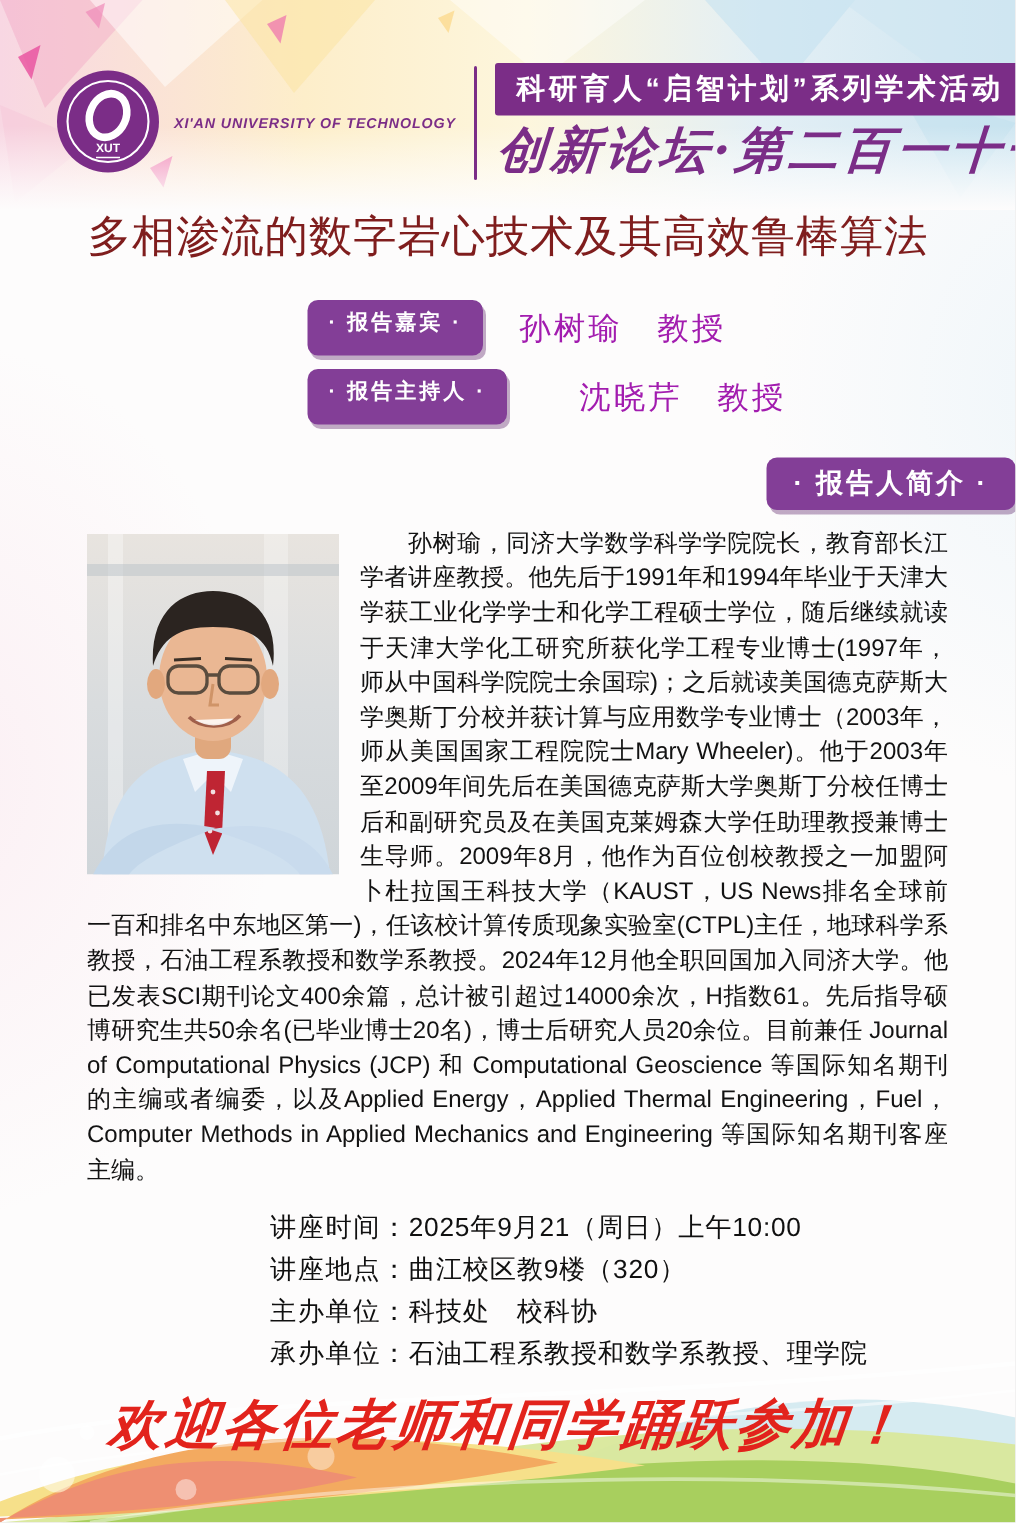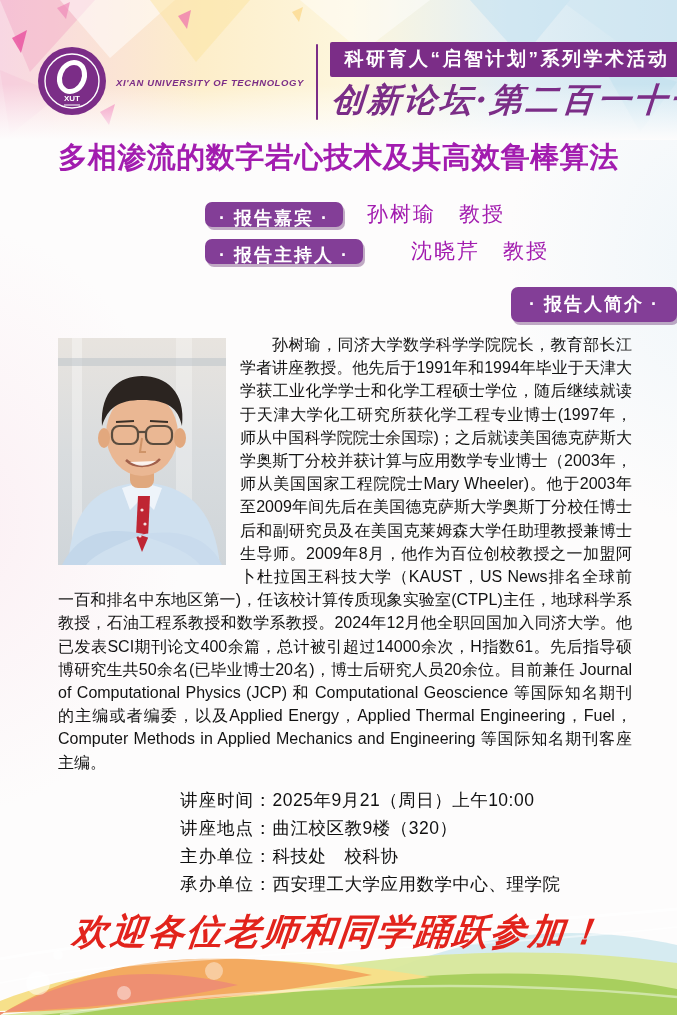--- a/index.html
+++ b/index.html
@@ -35,29 +35,29 @@
   }
   .forum-line{
     font-family:"DejaVu Serif","Liberation Serif",serif;
     font-style:italic;font-weight:bold;font-size:33px;line-height:40px;
     color:var(--purple,#7b2d87);letter-spacing:3px;margin-top:3px;white-space:nowrap;
     transform:skewX(-4deg);transform-origin:left bottom;
   }
 
   .title{
     position:relative;z-index:2;margin:18px 8px 12px;text-align:center;
-    font-size:29px;font-weight:bold;letter-spacing:.5px;color:#a21caf;white-space:nowrap;
+    font-size:29px;font-weight:normal;letter-spacing:.5px;color:#7f1d1d;white-space:nowrap;
   }
 
   .person-row{position:relative;z-index:2;display:flex;align-items:center;margin:22px 0 0 205px;}
   .person-row.host{margin-top:9px;gap:24px;}
   .badge{
     display:inline-block;background:var(--badge-purple,#833e97);color:#fff;
-    font-size:18px;font-weight:bold;letter-spacing:2px;line-height:1;
-    padding:7px 14px 0;border-radius:7px;white-space:nowrap;
+    font-size:14px;font-weight:bold;letter-spacing:2px;line-height:1;
+    padding:7px 14px 16px;border-radius:7px;white-space:nowrap;
     box-shadow:2px 3px 0 rgba(92,33,104,.38);
   }
   .person-name{font-size:21px;letter-spacing:2px;margin-left:24px;color:#a21caf;}
 
   .bio-badge-wrap{position:relative;z-index:2;text-align:right;margin-top:22px;}
   .bio-badge-wrap .badge{font-size:18px;padding:8px 18px 9px;}
 
   .bio{position:relative;z-index:2;margin:11px 45px 0 58px;}
   .photo{float:left;width:168px;height:227px;margin:5px 14px 2px 0;display:block;}
   .bio-text{
@@ -217,19 +217,19 @@
     <div class="detail-row">
       <span class="detail-label">讲座时间：</span><span class="detail-value">2025年9月21（周日）上午10:00</span>
     </div>
     <div class="detail-row">
       <span class="detail-label">讲座地点：</span><span class="detail-value">曲江校区教9楼（320）</span>
     </div>
     <div class="detail-row">
       <span class="detail-label">主办单位：</span><span class="detail-value">科技处　校科协</span>
     </div>
     <div class="detail-row">
-      <span class="detail-label">承办单位：</span><span class="detail-value">西安理工大学应用数学中心、理学院</span>
+      <span class="detail-label">承办单位：</span><span class="detail-value">石油工程系教授和数学系教授、理学院</span>
     </div>
   </div>
 
   <div class="welcome">欢迎各位老师和同学踊跃参加！</div>
 
 </div>
 
 </body></html>

